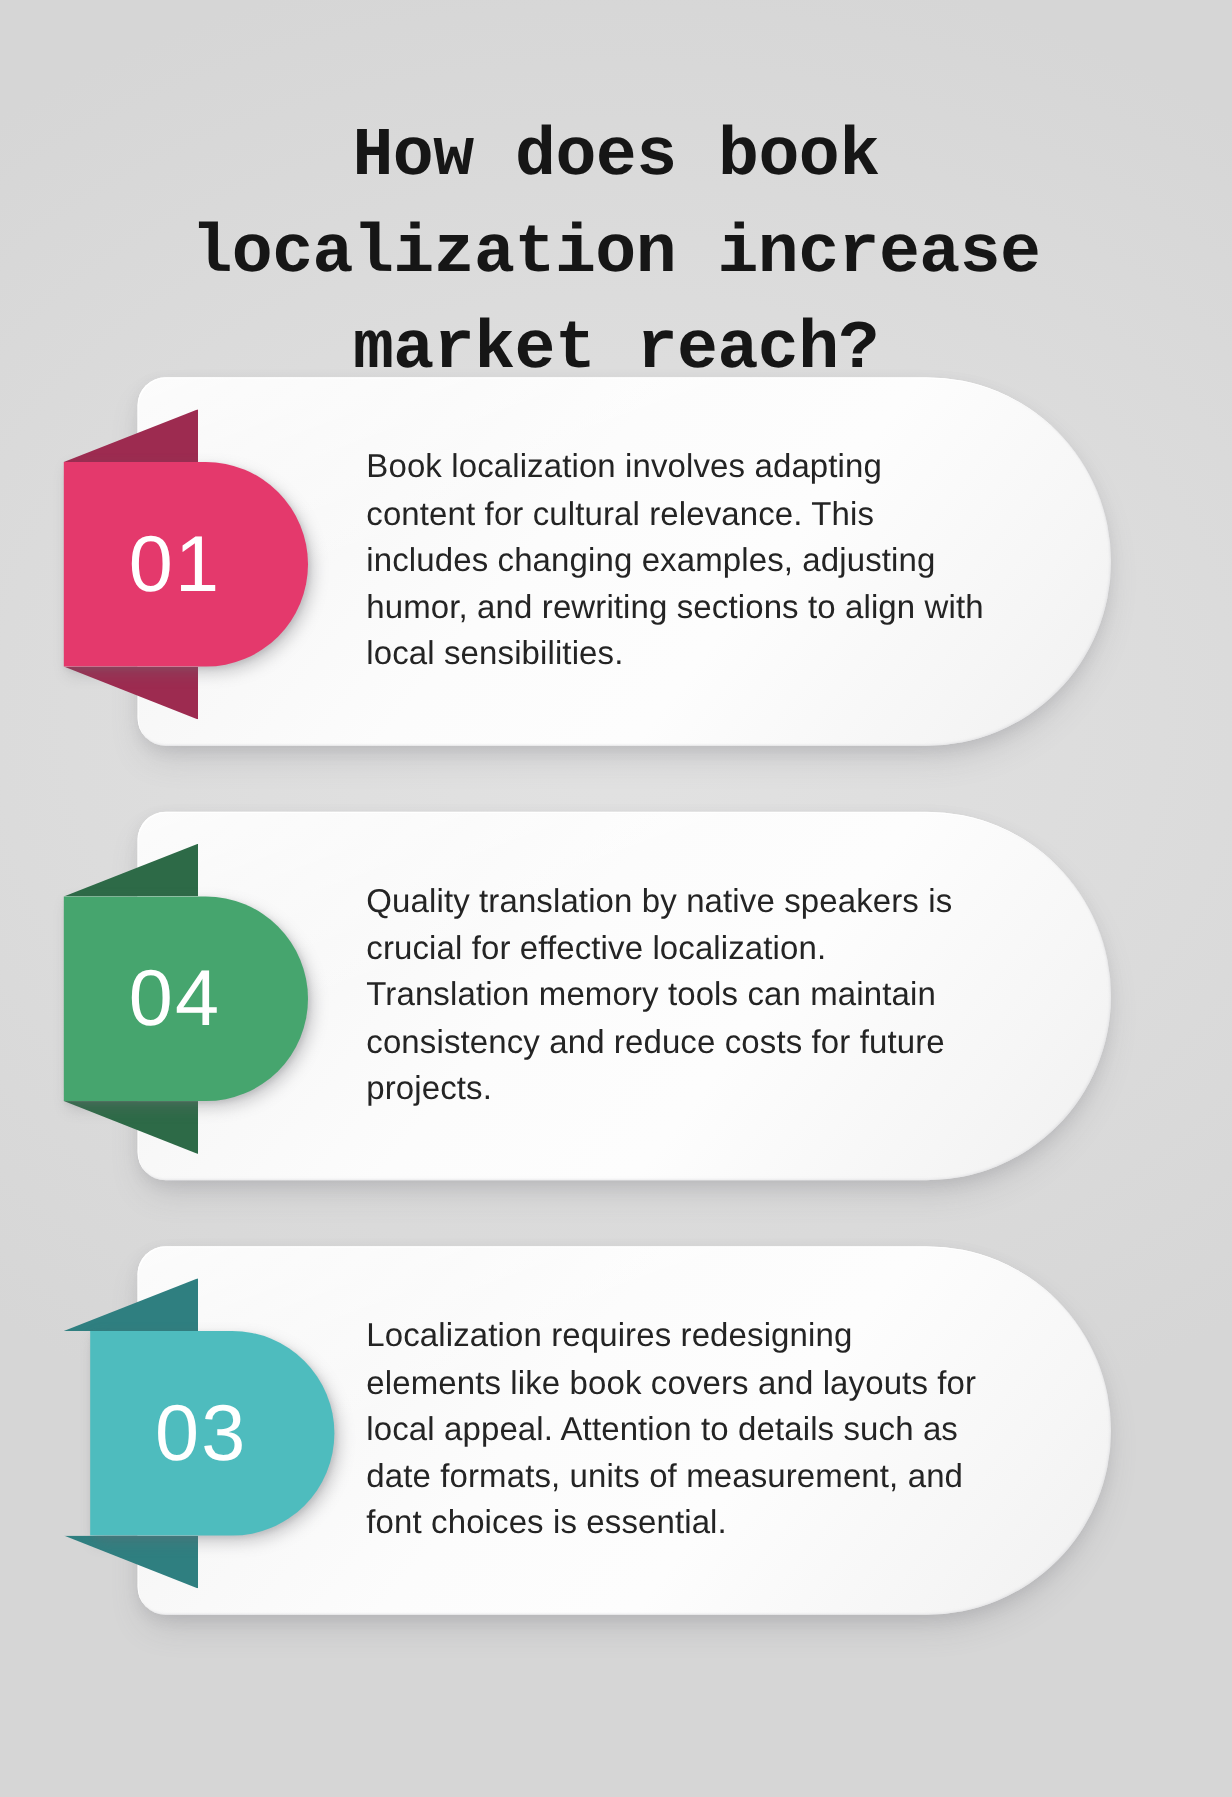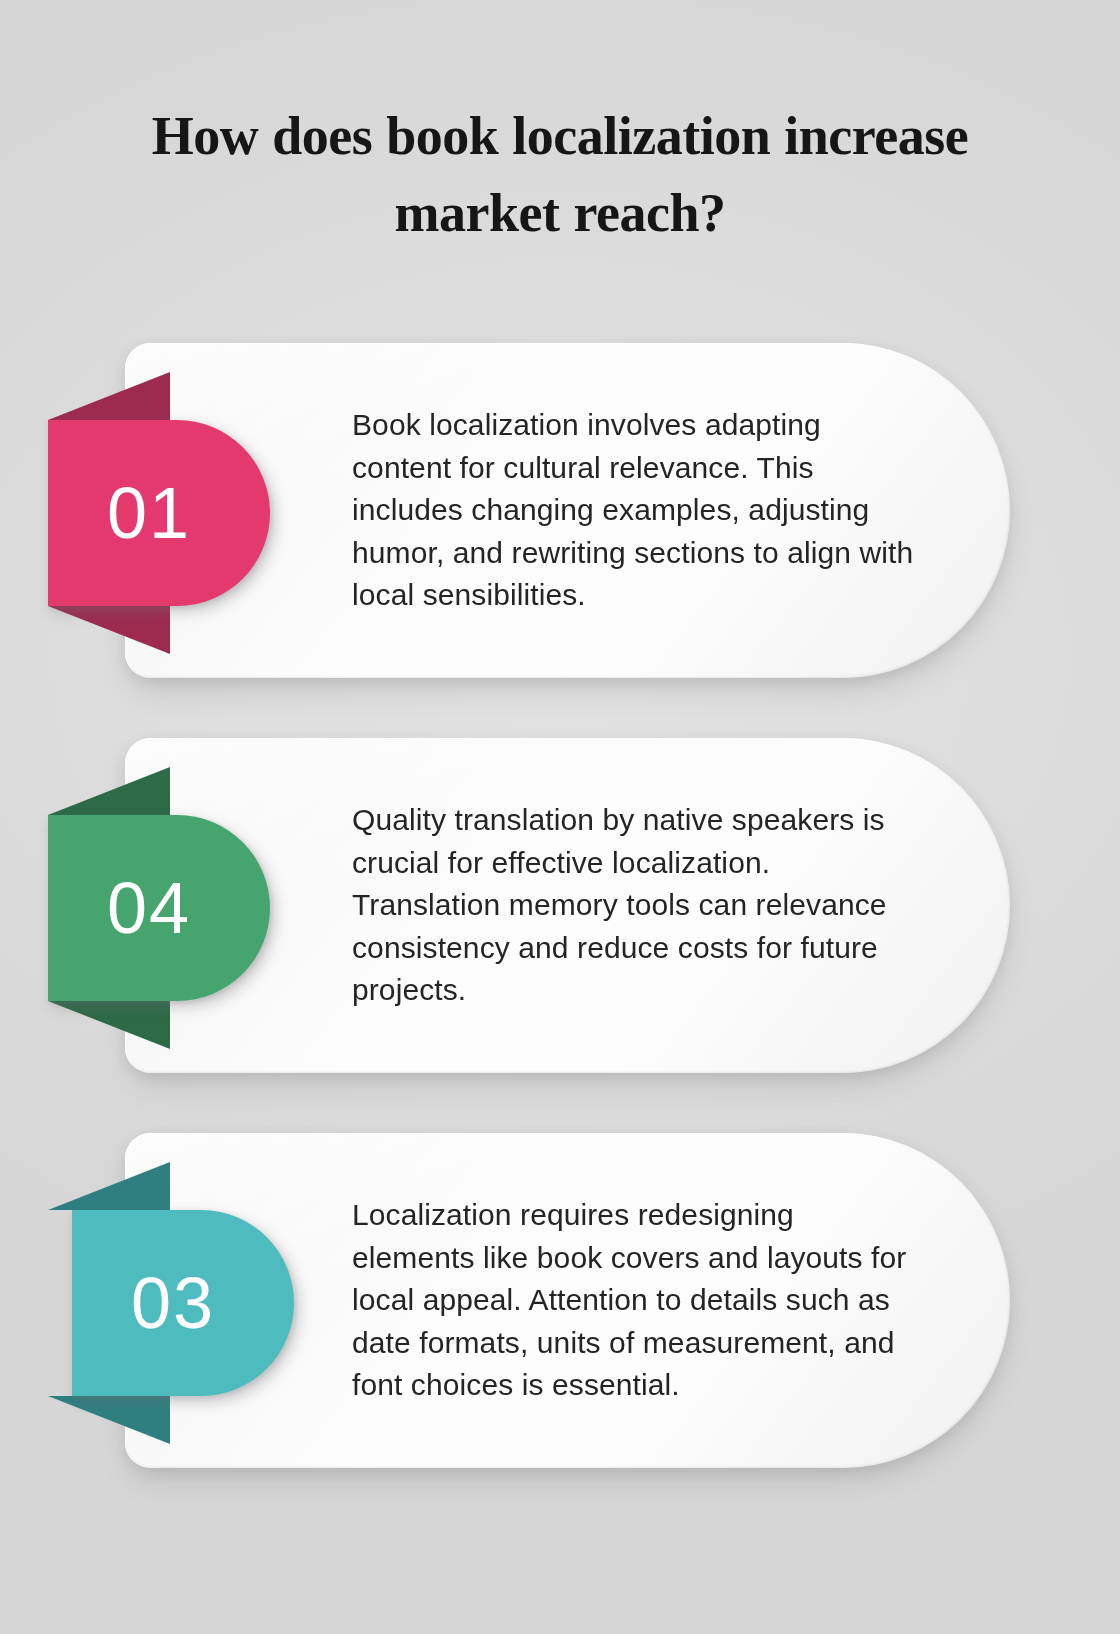--- a/index.html
+++ b/index.html
@@ -27,22 +27,22 @@
 
   
   .title-block {
     position:absolute;
     left:0; top:98px;
     width:1120px;
     text-align:center;
     padding:0 90px;
   }
   .title-block h1 {
-    font-family:Liberation Serif, serif;
-    font-size:54px;
+    font-family:Liberation Mono, monospace;
+    font-size:62px;
     line-height:1.42;
     font-weight:bold;
     color:#161616;
     letter-spacing:-0.5px;
     word-spacing:1px;
   }
 
   
   .cards {
     position:absolute;
@@ -88,21 +88,21 @@
     position:absolute;
     inset:0;
     border-radius:26px 170px 170px 26px;
     background:linear-gradient(160deg, rgba(255,255,255,0.75) 0%, rgba(255,255,255,0) 38%);
     pointer-events:none;
   }
 
   
   .badge-wrap {
     position:absolute;
-    left:48px;
+    left:58px;
     top:77px;
     width:222px;
     height:186px;
     z-index:6;
   }
 
   
   .fold {
     position:absolute;
     left:0;
@@ -140,21 +140,21 @@
     font-weight:300;
     color:#ffffff;
     letter-spacing:2px;
     line-height:1;
     transform:translateX(-10px);
   }
 
   
   .card-text {
     position:absolute;
-    left:352px;
+    left:333px;
     top:0;
     width:565px;
     height:335px;
     display:flex;
     align-items:center;
     z-index:5;
   }
   .card-text p {
     font-family:"Liberation Sans Narrow","Liberation Sans",sans-serif;
     font-size:30px;
@@ -184,21 +184,21 @@
         <div class="fold bottom" style="background-color: rgb(157, 43, 80);"></div>
         <div class="badge" style="background-color: rgb(228, 57, 108);">
           <span class="badge-num">01</span>
         </div>
       </div>
     </div>
 
     <div class="row">
       <div class="card"></div>
       <div class="card-text">
-        <p>Quality translation by native speakers is crucial for effective localization. Translation memory tools can relevance consistency and reduce costs for future projects.</p>
+        <p>Quality translation by native speakers is crucial for effective localization. Translation memory tools can maintain consistency and reduce costs for future projects.</p>
       </div>
       <div class="badge-wrap">
         <div class="fold top" style="background-color: rgb(45, 106, 71);"></div>
         <div class="fold bottom" style="background-color: rgb(45, 106, 71);"></div>
         <div class="badge" style="background-color: rgb(70, 165, 110);">
           <span class="badge-num">04</span>
         </div>
       </div>
     </div>
 

